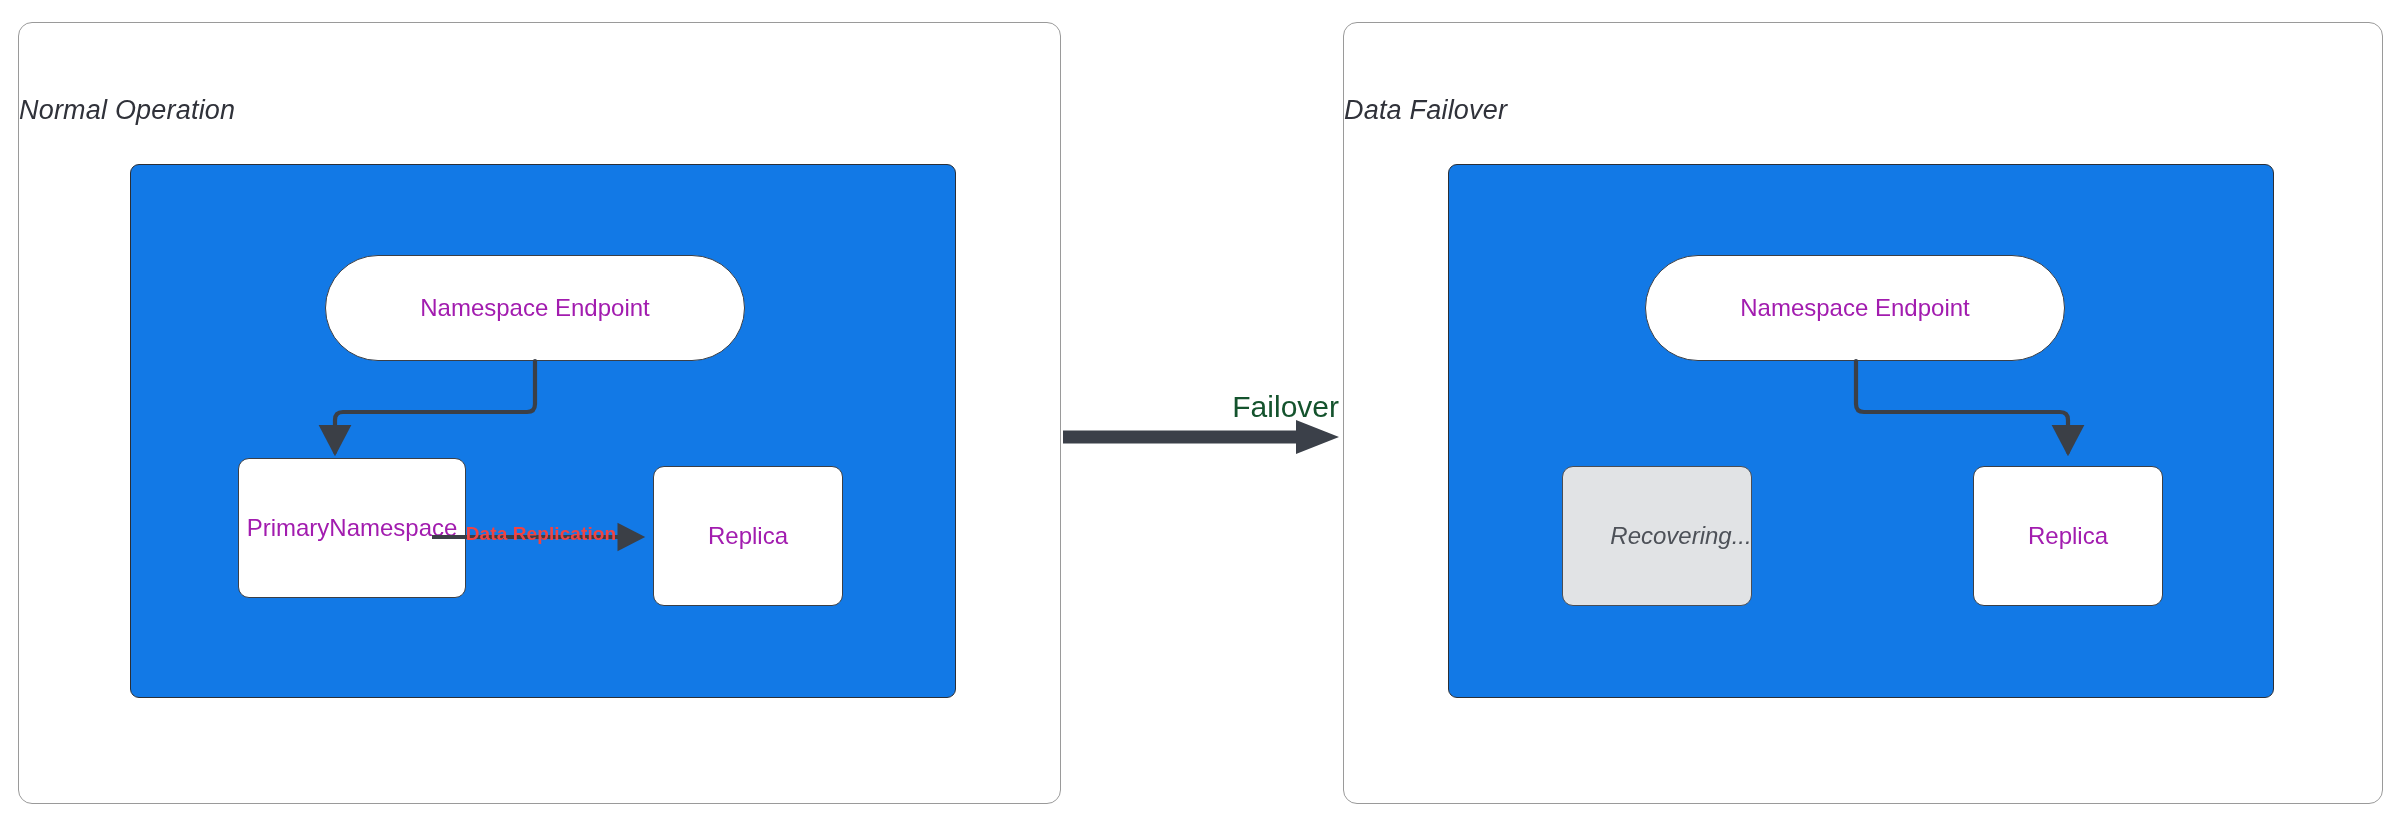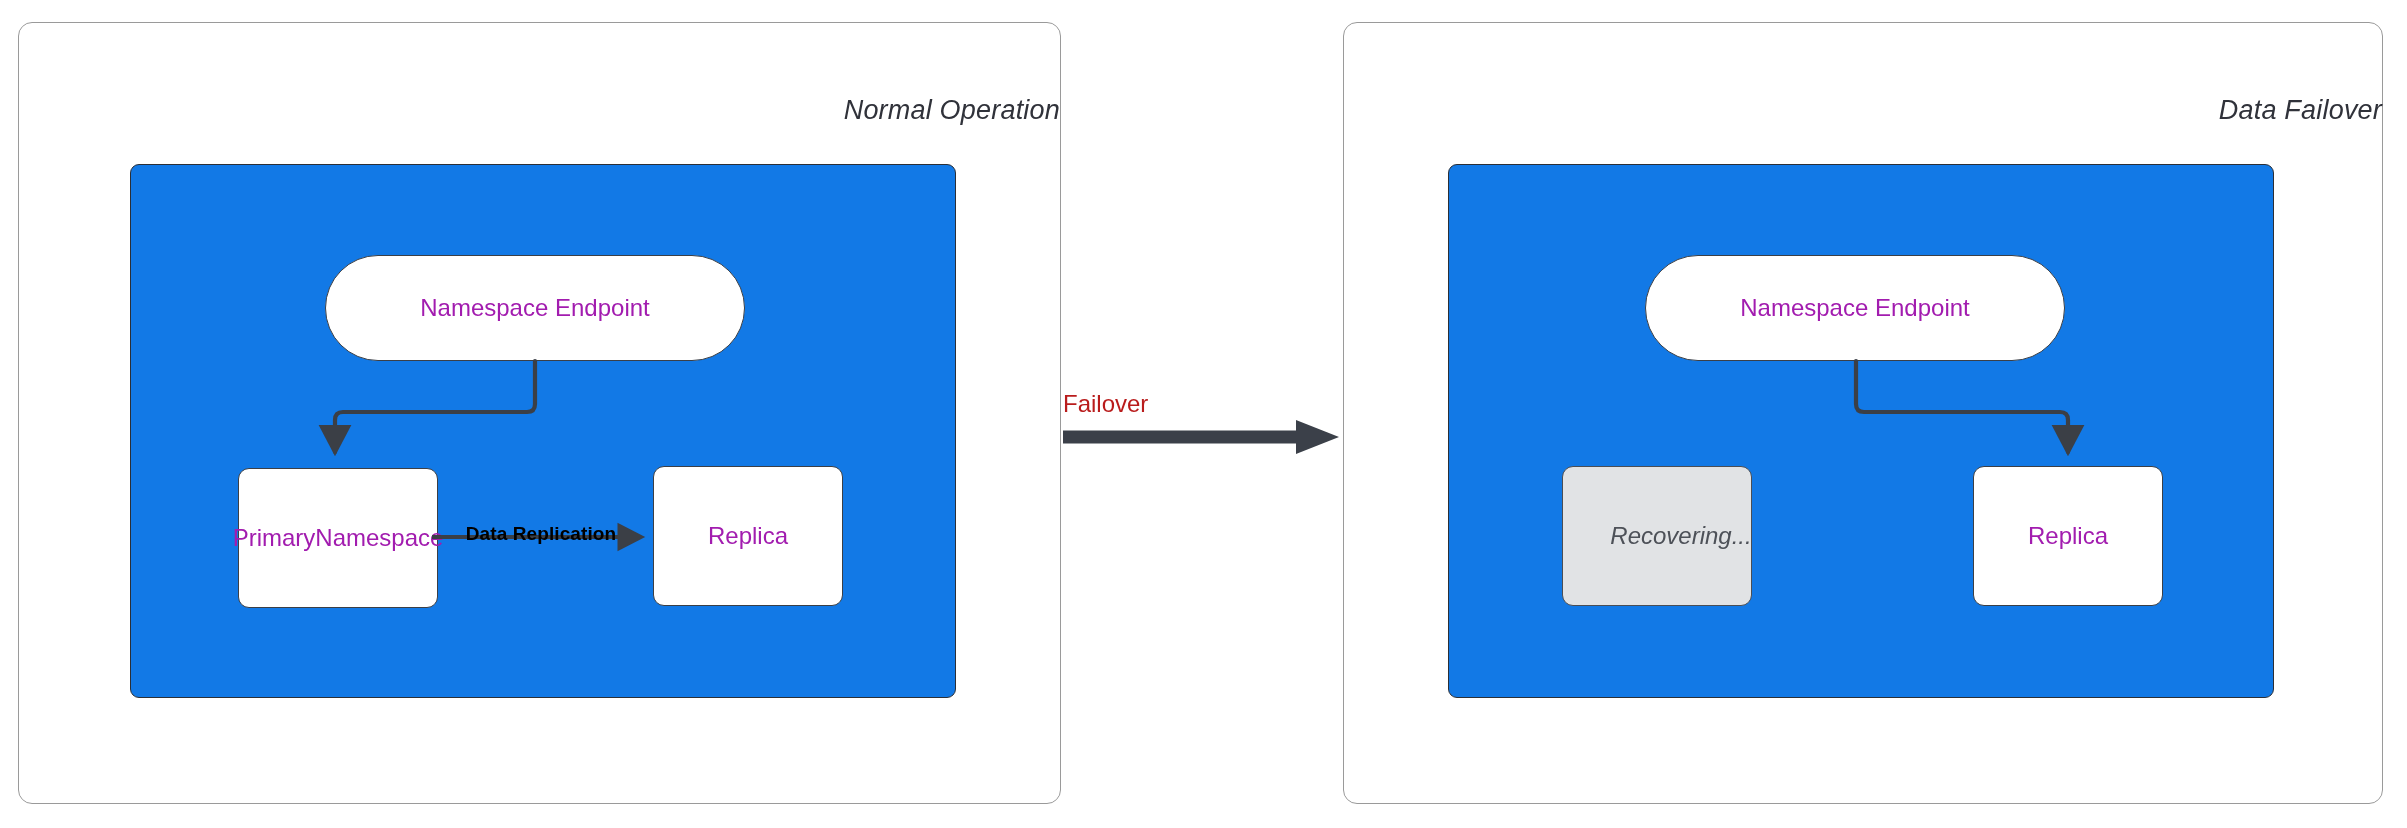--- a/index.html
+++ b/index.html
@@ -27,21 +27,21 @@
     box-sizing: border-box;
   }
   #panel-left  { left: 18px;   top: 22px; width: 1043px; height: 782px; }
   #panel-right { left: 1343px; top: 22px; width: 1040px; height: 782px; }
 
   .panel-title {
     position: absolute;
     top: 72px;
     left: 0;
     width: 100%;
-    text-align: right;
+    text-align: left;
     font-size: 27px;
     font-style: italic;
     color: #30323a;
     letter-spacing: 0.2px;
     white-space: nowrap;
   }
 
   
   .blue-box {
     position: absolute;
@@ -71,21 +71,21 @@
   .node.rect   { border-radius: 11px; }
   .node.muted  {
     background: #e1e3e5;
     border: 1.6px solid #4a4e55;
     color: #4d5158;
     font-style: italic;
   }
 
   
   #node-endpoint-left { left: 325px; top: 255px; width: 420px; height: 106px; }
-  #node-primary       { left: 238px; top: 468px; width: 200px; height: 140px; }
+  #node-primary       { left: 238px; top: 458px; width: 228px; height: 140px; }
   #node-replica-left  { left: 653px; top: 466px; width: 190px; height: 140px; }
 
   
   #node-endpoint-right { left: 1645px; top: 255px; width: 420px; height: 106px; }
   #node-recovering     { left: 1562px; top: 466px; width: 190px; height: 140px; padding-left: 48px; }
   #node-replica-right  { left: 1973px; top: 466px; width: 190px; height: 140px; }
 
   
   #wires {
     position: absolute;
@@ -100,31 +100,31 @@
     font-size: 19px;
     font-weight: bold;
     white-space: nowrap;
     letter-spacing: 0.1px;
   }
   #label-data-replication {
     left: 453px;
     top: 523px;
     width: 176px;
     text-align: center;
-    color: #000000;
+    color: #ef4444;
   }
   #label-failover {
     position: absolute;
     left: 1063px;
     top: 390px;
     width: 276px;
-    text-align: left;
-    font-size: 24px;
+    text-align: right;
+    font-size: 30px;
     font-weight: normal;
-    color: #b91c1c;
+    color: #14532d;
     white-space: nowrap;
   }
 </style>
 </head>
 <body>
 
 <div id="canvas">
 
   <div class="panel" id="panel-left">
     <div class="panel-title">Normal Operation</div>

